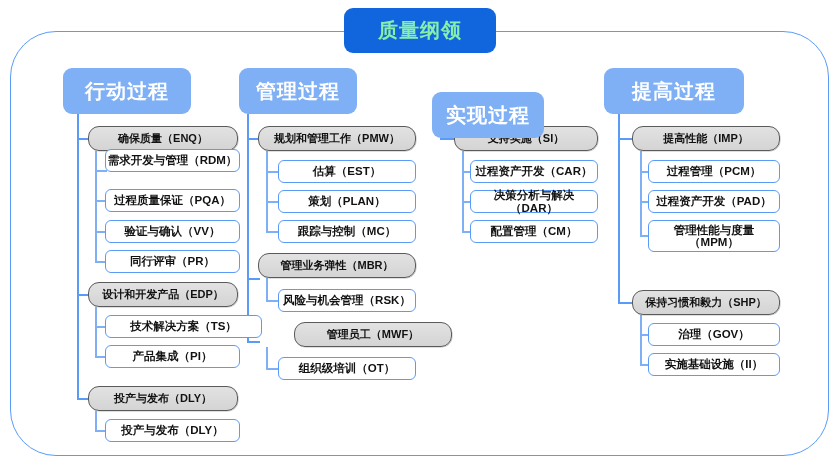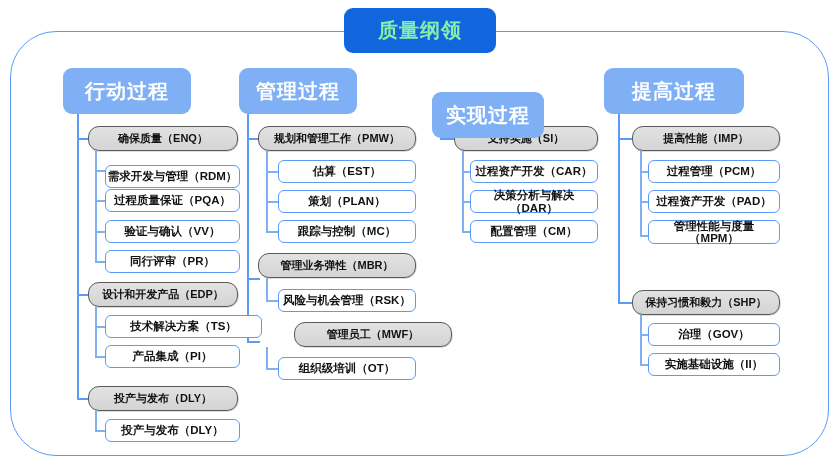--- a/index.html
+++ b/index.html
@@ -53,21 +53,21 @@
   }
 
   
   .l3{
     position:absolute;height:23px;
     background:#ffffff;border:1.4px solid #5b9bf8;border-radius:6px;
     display:flex;align-items:center;justify-content:center;
     font-size:11.5px;font-weight:700;color:#111;
     z-index:3;box-sizing:border-box;text-align:center;line-height:1.05;
   }
-  .l3.two-line{height:24px;}
+  .l3.two-line{height:32px;}
 </style>
 </head>
 <body>
 
 <div id="diagram">
 
   <div class="frame"></div>
 
   <div class="title-box">质量纲领</div>
 
@@ -76,21 +76,21 @@
   <div class="col-head" style="left:432px;top:68px;width:112px;margin-top:24px;">实现过程</div>
   <div class="col-head" style="left:604px;top:68px;width:140px;">提高过程</div>
 
   <div class="v-line" style="left:77px;top:114px;height:24px;"></div>
   <div class="v-line" style="left:77px;top:138px;height:260px;"></div>
 
   <div class="h-line" style="left:77px;top:138px;width:13px;"></div>
   <div class="l2" style="left:88px;top:126px;width:150px;">确保质量（ENQ）</div>
   <div class="v-line-d" style="left:95px;top:151px;height:110px;"></div>
   <div class="h-line-d" style="left:95px;top:170px;width:12px;"></div>
-  <div class="l3" style="left:105px;top:165px;width:135px;">需求开发与管理（RDM）</div>
+  <div class="l3" style="left:105px;top:149px;width:135px;">需求开发与管理（RDM）</div>
   <div class="h-line-d" style="left:95px;top:200px;width:12px;"></div>
   <div class="l3" style="left:105px;top:189px;width:135px;">过程质量保证（PQA）</div>
   <div class="h-line-d" style="left:95px;top:231px;width:12px;"></div>
   <div class="l3" style="left:105px;top:220px;width:135px;">验证与确认（VV）</div>
   <div class="h-line-d" style="left:95px;top:261px;width:12px;"></div>
   <div class="l3" style="left:105px;top:250px;width:135px;">同行评审（PR）</div>
 
   <div class="h-line" style="left:77px;top:294px;width:13px;"></div>
   <div class="l2" style="left:88px;top:282px;width:150px;">设计和开发产品（EDP）</div>
   <div class="v-line-d" style="left:95px;top:307px;height:49px;"></div>

